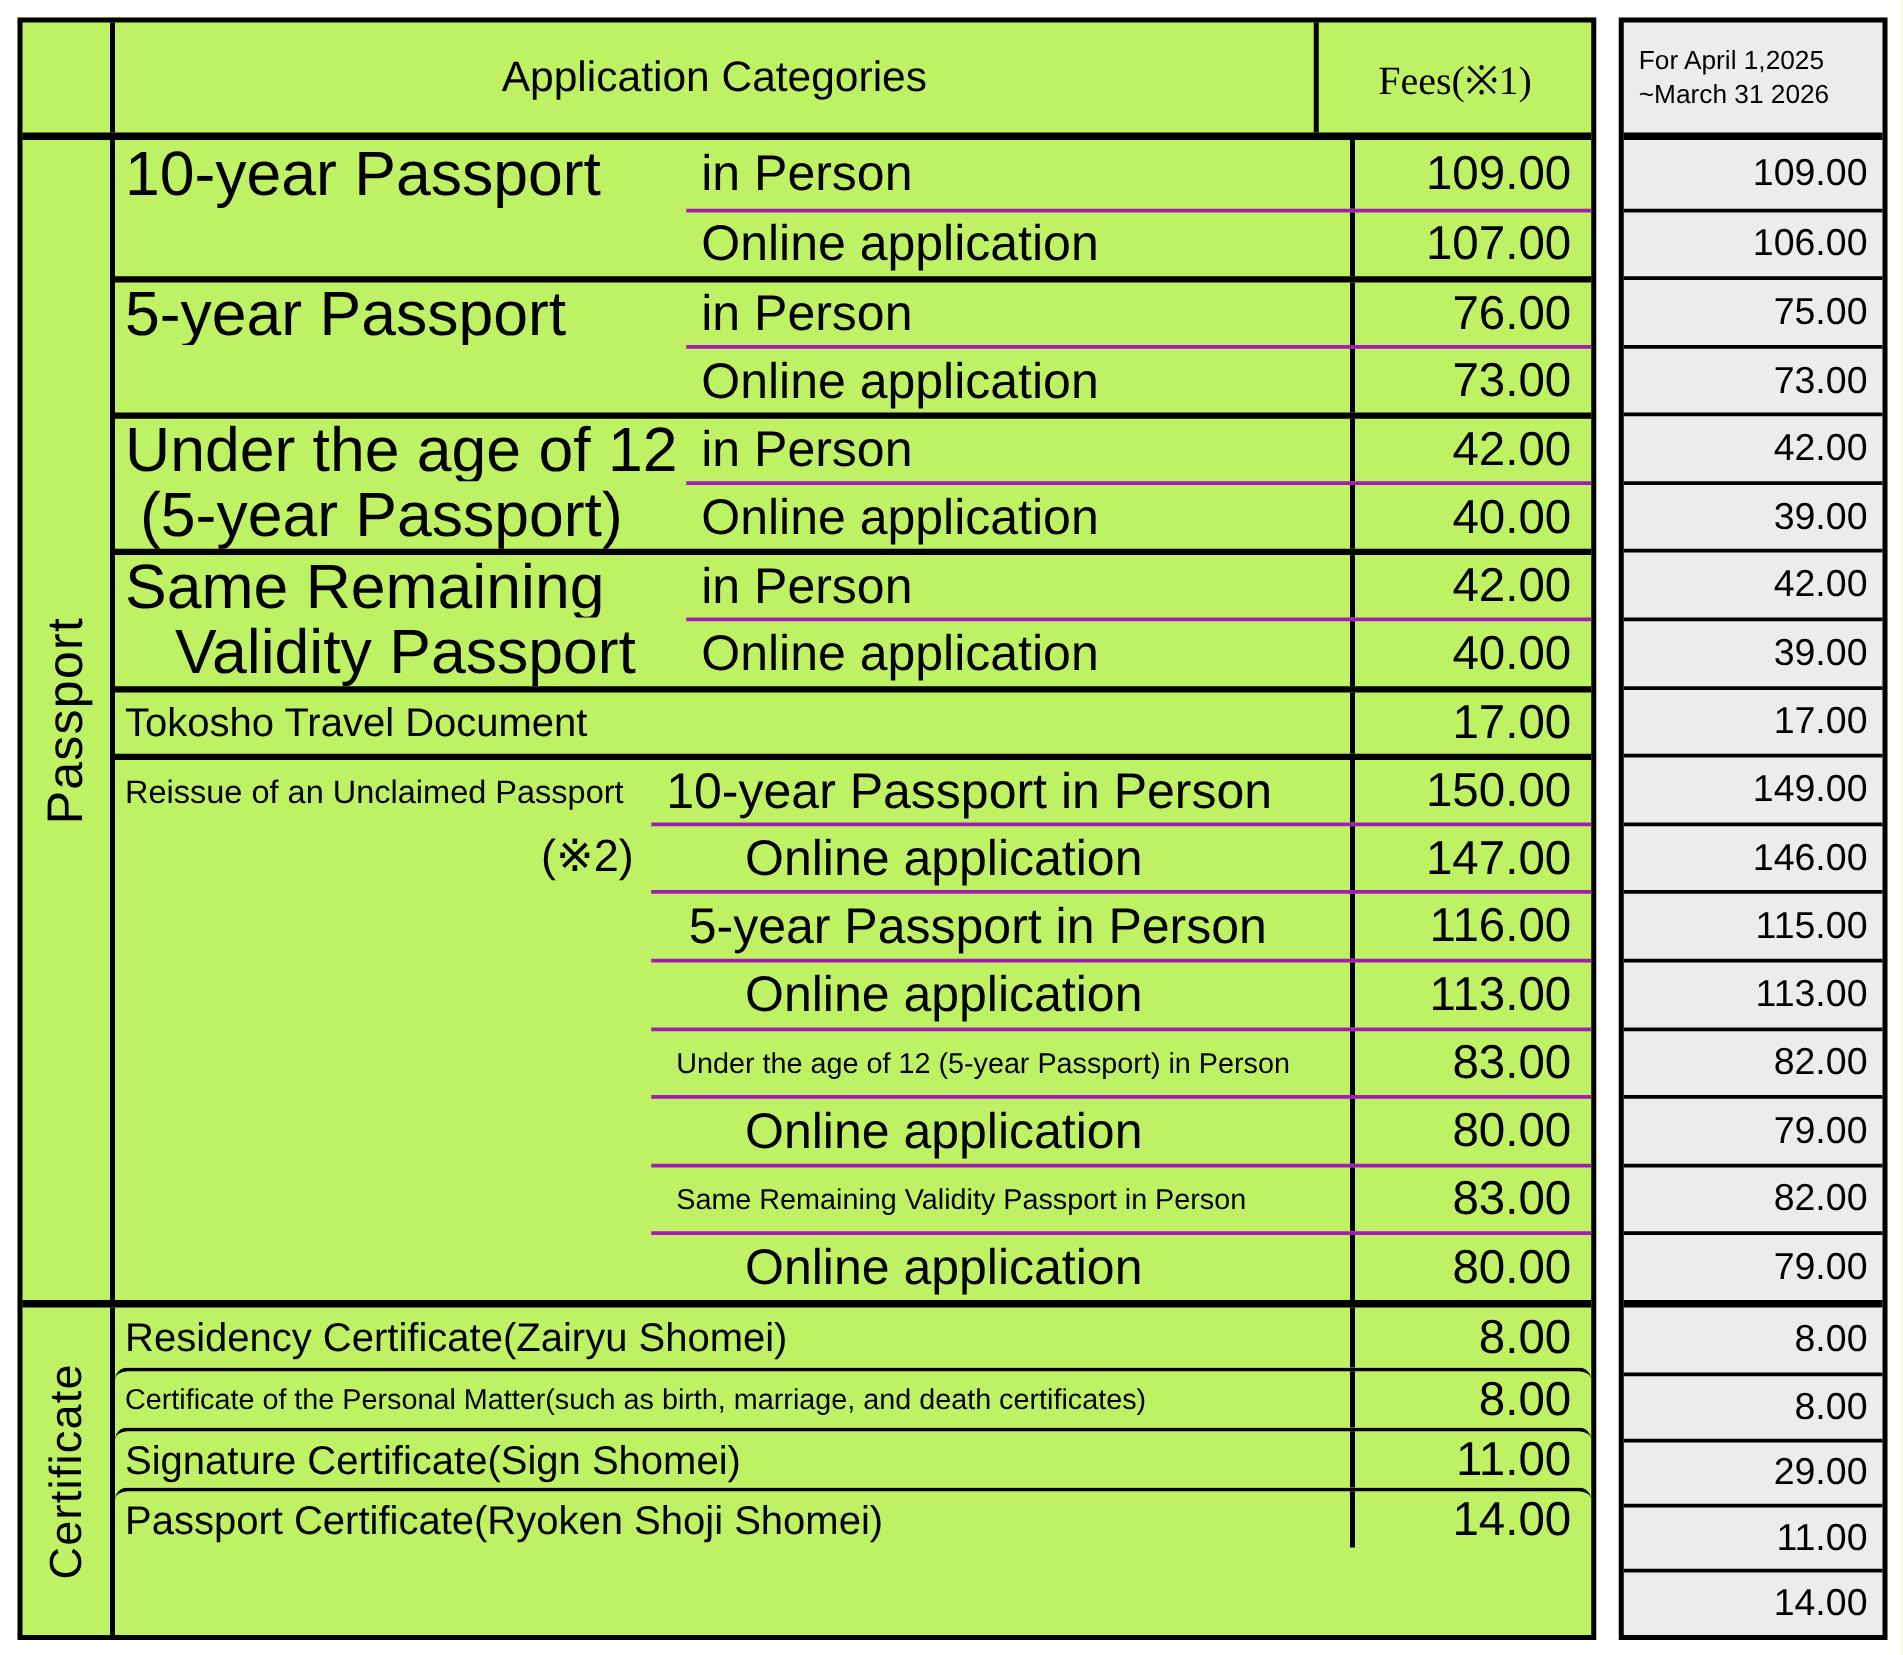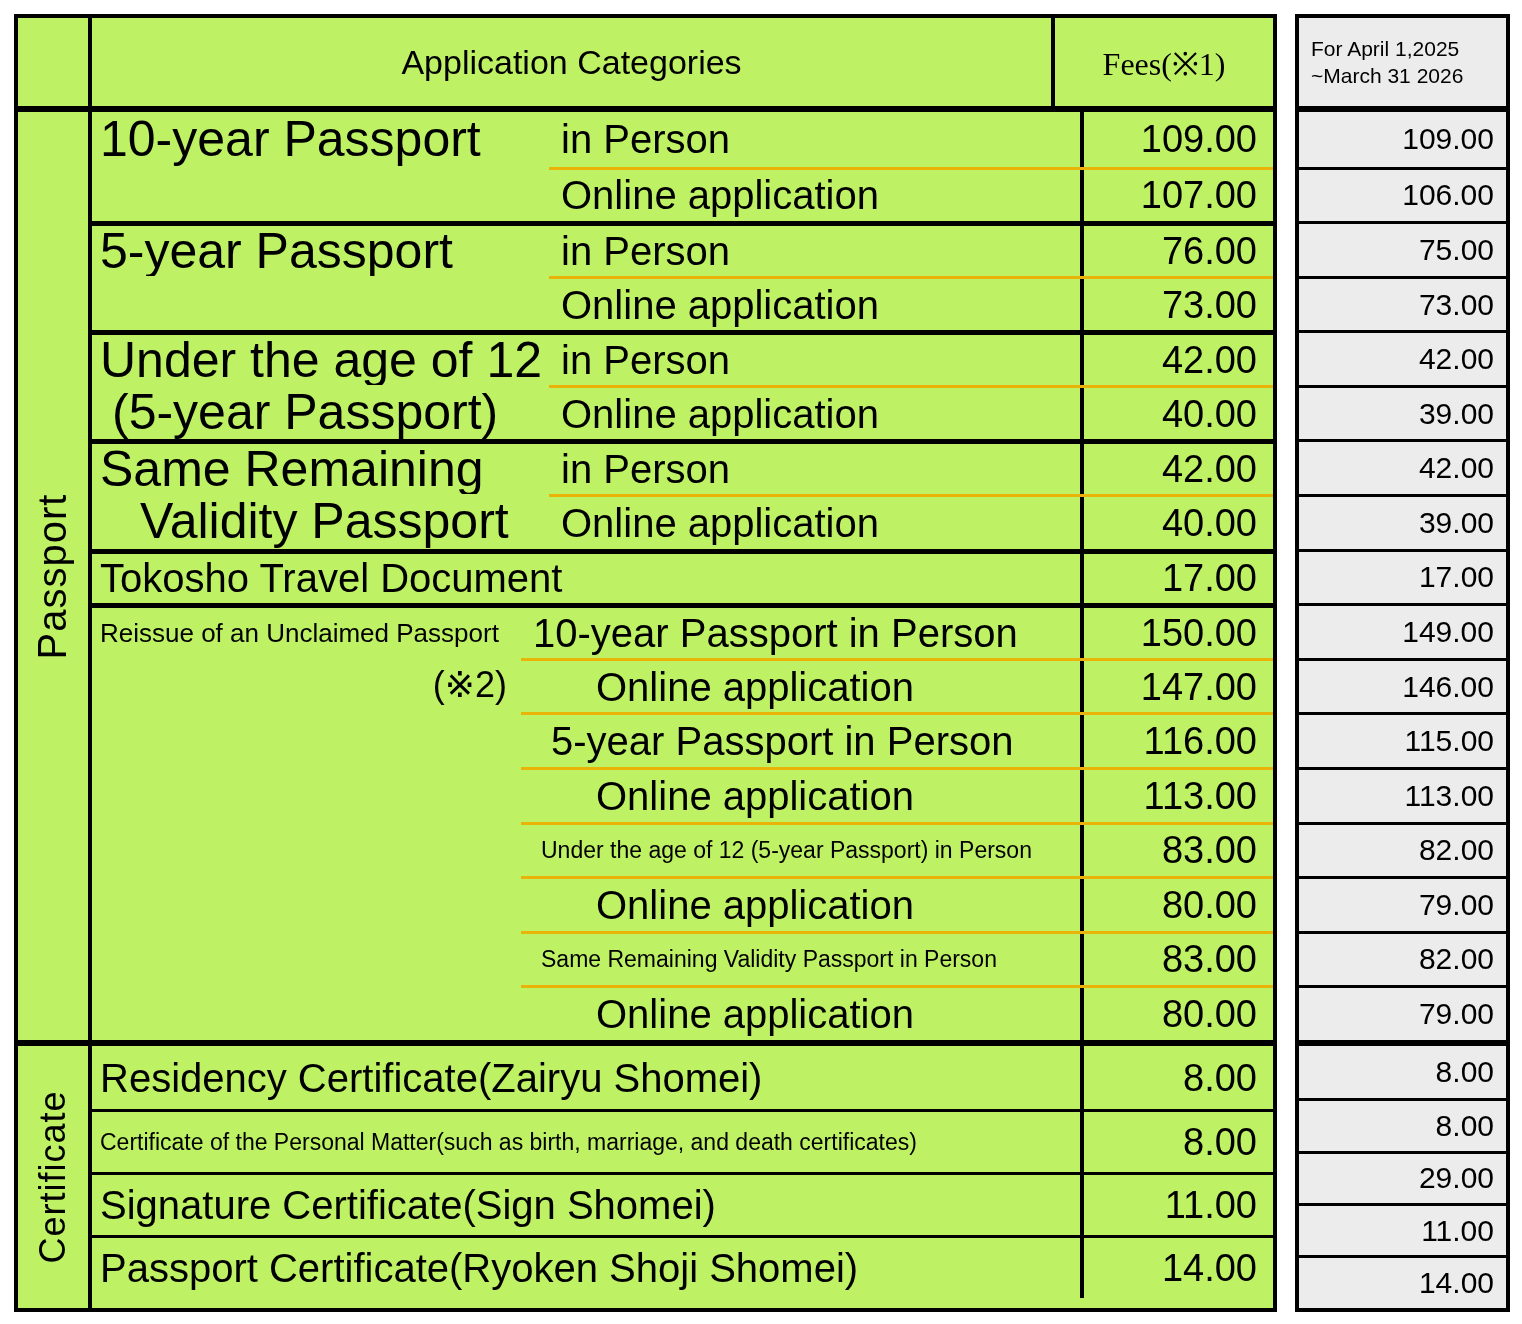--- a/index.html
+++ b/index.html
@@ -28,29 +28,29 @@
   .section { display: flex; }
   .section-passport { height: 928px; }
   .section-cert { height: 268px; border-top: 6px solid #000; }
   .glabel { width: 74px; border-right: 4px solid #000; display: flex; align-items: center; justify-content: center; }
   .vtext { transform: rotate(-90deg); white-space: nowrap; font-size: 40px; letter-spacing: 1px; }
   .vtext-cert { font-size: 36px; }
   .sbody { flex: 1; display: flex; flex-direction: column; }
 
   .row { height: 54.588px; display: flex; }
   .row.gs { border-top: 5px solid #000; }          
-  .cert-row { height: 63px; display: flex; }
+  .cert-row { height: 48px; display: flex; border-radius: 10px; }
   .cert-row + .cert-row { border-top: 3px solid #000; }
 
   .cat-part { width: 457px; display: flex; align-items: center; padding-left: 8px; font-size: 50px; line-height: 1; overflow: hidden; white-space: nowrap; }
   .reissue-cat { width: 429px; }
   .rowright { flex: 1; display: flex; min-width: 0; }
-  .rowright.ct { border-top: 3px solid #eab308; }     
+  .rowright.ct { border-top: 3px solid #a21caf; }     
   .sub-label { flex: 1; display: flex; align-items: center; font-size: 40px; line-height: 1; overflow: hidden; white-space: nowrap; }
-  .full-label { flex: 1; display: flex; align-items: center; padding-left: 8px; font-size: 40px; line-height: 1; overflow: hidden; white-space: nowrap; }
+  .full-label { flex: 1; display: flex; align-items: center; padding-left: 8px; font-size: 32px; line-height: 1; overflow: hidden; white-space: nowrap; }
   .fee-cell { width: 193px; border-left: 4px solid #000; display: flex; align-items: center; justify-content: flex-end; padding-right: 16px; font-size: 38px; line-height: 1; }
 
   .fs26 { font-size: 26px; }
   .fs23 { font-size: 23px; }
   .fs36 { font-size: 36px; }
   .pl12 { padding-left: 12px; }
   .pl20 { padding-left: 20px; }
   .pl30 { padding-left: 30px; }
   .pl48 { padding-left: 48px; }
   .pl75 { padding-left: 75px; }

